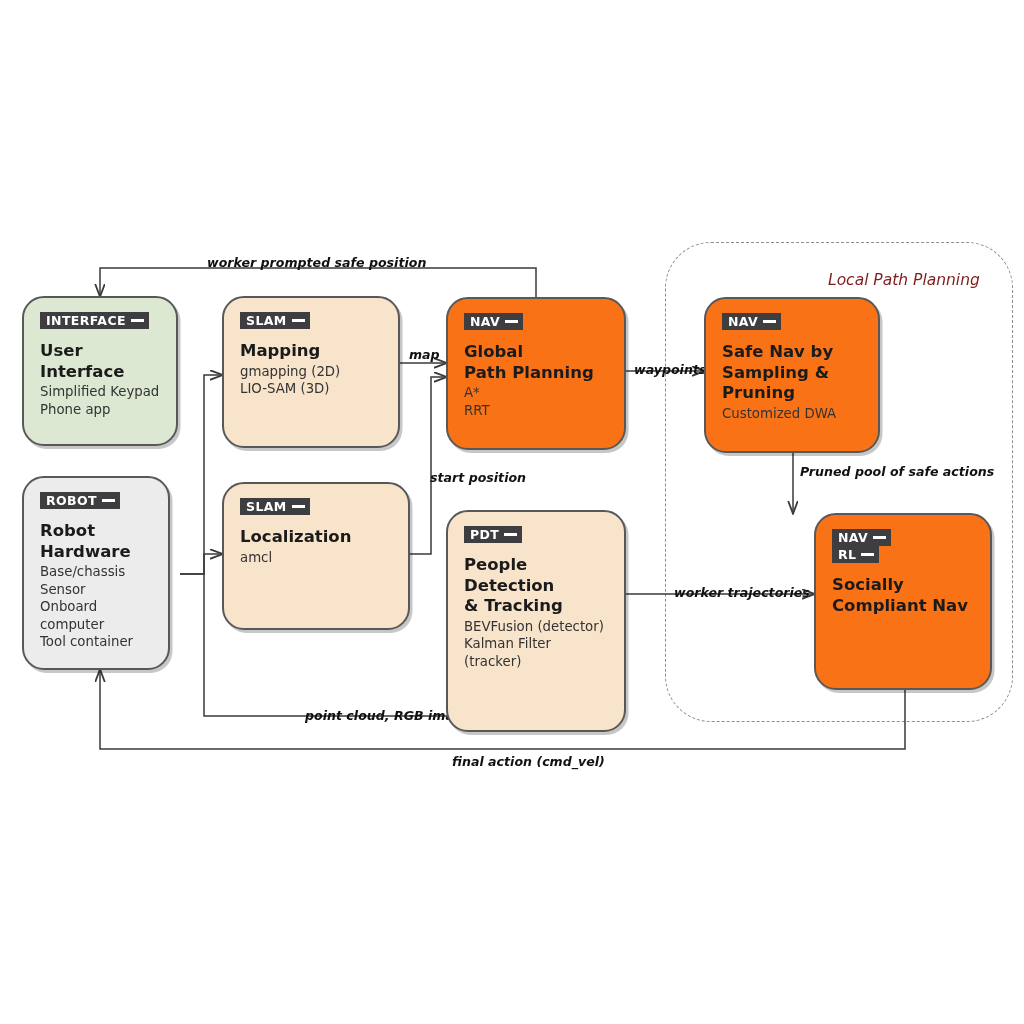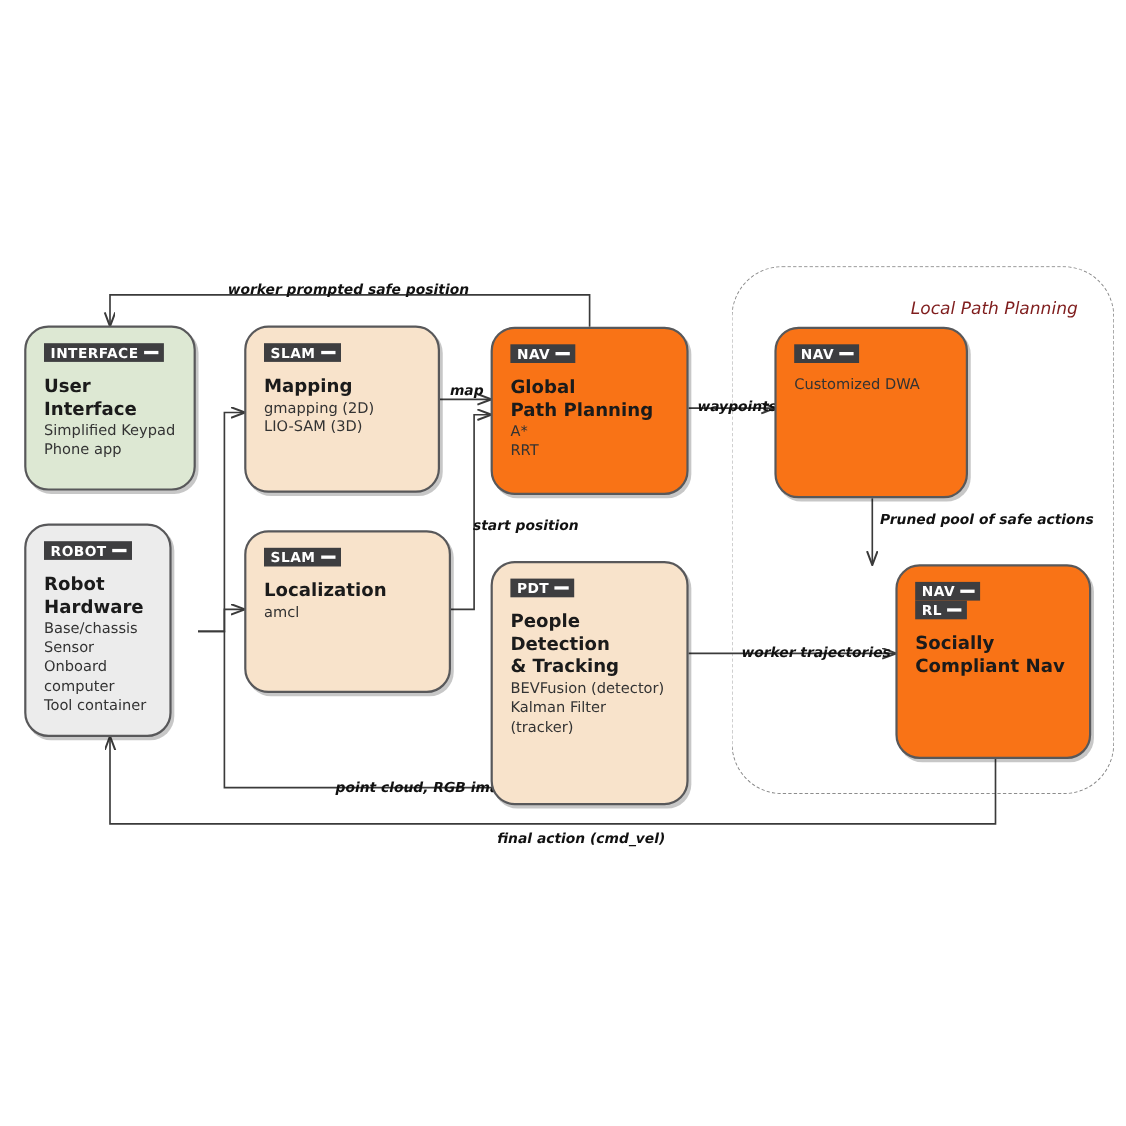--- a/index.html
+++ b/index.html
@@ -171,24 +171,27 @@
 RRT</div>
   </div>
 
   <div class="node blue" style="left:704px;top:297px;width:176px;height:156px;">
     <div class="tagwrap">
       <span class="tag">
         <span>NAV</span>
           <span class="dash"></span>
       </span>
     </div>
+    <div class="title">Safe Nav by
+Sampling &amp;
+Pruning</div>
     <div class="sub">Customized DWA</div>
   </div>
 
-  <div class="node gray" style="left:22px;top:476px;width:134px;height:194px;">
+  <div class="node gray" style="left:22px;top:476px;width:148px;height:194px;">
     <div class="tagwrap">
       <span class="tag">
         <span>ROBOT</span>
           <span class="dash"></span>
       </span>
     </div>
     <div class="title">Robot
 Hardware</div>
     <div class="sub">Base/chassis
 Sensor

